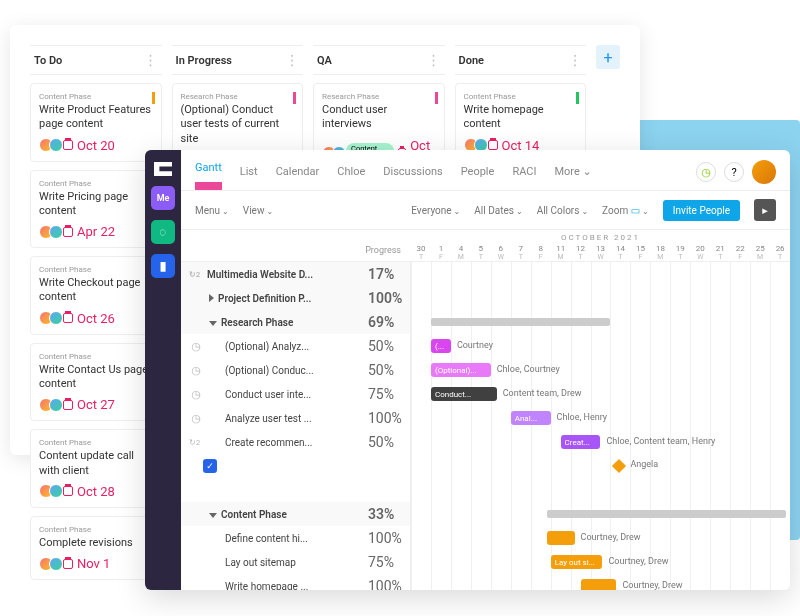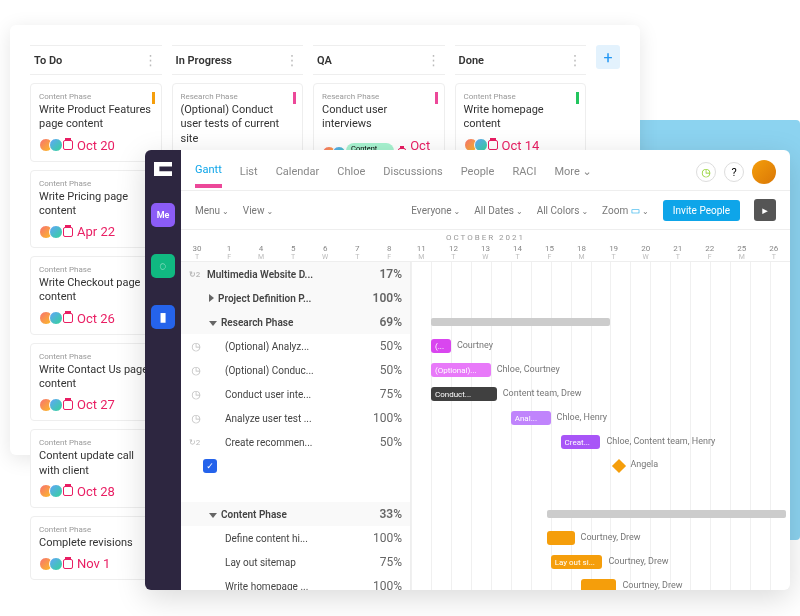--- a/index.html
+++ b/index.html
@@ -18,30 +18,30 @@
 .kb-card-title{font-size:11px;color:#333;line-height:1.3;margin-bottom:6px}
 .kb-card-meta{display:flex;align-items:center;gap:4px}
 .kb-card-bar{position:absolute;top:8px;right:6px;width:3px;height:12px}
 .avatar-group{display:flex}
 .avatar{width:14px;height:14px;border-radius:50%;border:1px solid #fff;margin-right:-4px}
 .cal{width:10px;height:10px;border:1px solid #e91e63;border-radius:2px;position:relative}
 .cal::before{content:"";position:absolute;top:-3px;left:1px;right:1px;height:2px;background:#e91e63}
 .kb-date{font-size:13px;color:#e91e63}
 .kb-tag{font-size:7.5px;padding:1px 5px;border-radius:8px}
 .gantt{position:absolute;top:150px;left:145px;width:645px;height:440px;background:#fff;border-radius:6px;box-shadow:0 8px 30px rgba(0,0,0,.15);display:flex}
-.sidebar{width:36px;background:#2d2640;border-radius:6px 0 0 6px;display:flex;flex-direction:column;align-items:center;padding-top:12px;gap:27px}
+.sidebar{width:36px;background:#2d2640;border-radius:6px 0 0 6px;display:flex;flex-direction:column;align-items:center;padding-top:12px;gap:10px}
 .sb-logo{width:18px;height:14px;background:#fff;clip-path:polygon(0 0,100% 0,100% 33%,30% 33%,30% 66%,100% 66%,100% 100%,0 100%)}
 .sb-btn{width:24px;height:24px;border-radius:5px;display:flex;align-items:center;justify-content:center;font-size:9px;font-weight:600;cursor:pointer}
 .sb-me{background:#8b5cf6;color:#fff}
 .sb-chat{background:#10b981;color:#fff;font-size:12px}
 .sb-bar{background:#2563eb;color:#fff;font-size:12px}
 .gantt-main{flex:1;display:flex;flex-direction:column;min-width:0}
 .tabs{display:flex;align-items:center;padding:10px 14px 0;gap:18px;border-bottom:1px solid #eee}
 .tab{font-size:11px;color:#888;padding-bottom:8px;cursor:pointer}
-.tab.active{color:#0ea5e9;border-bottom:4px solid #ec4899}
+.tab.active{color:#0ea5e9;border-bottom:8px solid #ec4899}
 .tabs-right{margin-left:auto;display:flex;gap:8px;align-items:center;padding-bottom:6px}
 .circ-icn{width:20px;height:20px;border:1px solid #ddd;border-radius:50%;display:flex;align-items:center;justify-content:center;font-size:11px}
 .user-av{width:24px;height:24px;border-radius:50%;background:linear-gradient(135deg,#f59e0b,#d97706)}
 .toolbar{display:flex;align-items:center;padding:8px 14px;gap:14px;font-size:10px;color:#777;border-bottom:1px solid #eee}
 .tb-sep{margin-left:auto}
 .invite{background:#0ea5e9;color:#fff;padding:5px 10px;border-radius:3px;font-size:10px;cursor:pointer}
 .sq-icn{width:22px;height:22px;background:#555;border-radius:3px;display:flex;align-items:center;justify-content:center;color:#fff;font-size:11px}
 .chevron{font-size:8px;margin-left:2px}
 .timeline-hdr{display:flex;border-bottom:1px solid #eee}
 .th-left{width:230px;display:flex;padding:6px 10px;font-size:9px;color:#999;align-items:flex-end}
@@ -51,21 +51,21 @@
 .th-days{display:flex}
 .th-day{flex:1;text-align:center;font-size:8px;color:#888;line-height:1.1}
 .th-day .dow{color:#bbb;font-size:7px}
 .grid-body{flex:1;display:flex;position:relative;overflow:hidden}
 .gb-left{width:230px;border-right:1px solid #eee}
 .gb-right{flex:1;position:relative}
 .vline{position:absolute;top:0;bottom:0;width:1px;background:#f0f0f0}
 .grow{display:flex;align-items:center;height:24px;padding:0 8px;font-size:10px;color:#444}
 .grow.head{background:#f9f9f9;font-weight:600}
 .grow .name{flex:1;white-space:nowrap;overflow:hidden;text-overflow:ellipsis;padding-left:4px}
-.grow .pct{width:34px;text-align:right;color:#666;font-size:12px}
+.grow .pct{width:34px;color:#666;font-size:14px}
 .row-icn{width:14px;color:#bbb;font-size:11px;text-align:center}
 .row-num{width:14px;font-size:8px;color:#bbb;display:flex;align-items:center;gap:1px}
 .tri{display:inline-block;width:0;height:0;border-left:4px solid transparent;border-right:4px solid transparent;margin-right:4px}
 .tri.r{border-top:4px solid transparent;border-bottom:4px solid transparent;border-left:5px solid #666;border-right:none}
 .tri.d{border-top:5px solid #666}
 .bar{position:absolute;height:14px;border-radius:3px;font-size:8px;color:#fff;padding:1px 4px;white-space:nowrap;overflow:hidden;display:flex;align-items:center}
 .bar-lbl{position:absolute;font-size:9px;color:#777;white-space:nowrap}
 .ph-bar{position:absolute;height:8px;background:#ccc;border-radius:2px}
 .chk{width:14px;height:14px;background:#2563eb;border-radius:3px;color:#fff;font-size:9px;display:flex;align-items:center;justify-content:center}
 .diamond{position:absolute;width:10px;height:10px;background:#f59e0b;transform:rotate(45deg)}
@@ -253,20 +253,23 @@
       <span><span>View</span><span class="chevron">⌄</span></span>
       <span class="tb-sep"></span>
       <span><span>Everyone</span><span class="chevron">⌄</span></span>
       <span><span>All Dates</span><span class="chevron">⌄</span></span>
       <span><span>All Colors</span><span class="chevron">⌄</span></span>
       <span><span>Zoom</span> <span style="color:#0ea5e9">▭</span><span class="chevron">⌄</span></span>
       <span class="invite">Invite People</span>
       <span class="sq-icn">▸</span>
     </div>
     <div class="timeline-hdr">
+      <div class="th-left">
+          <span class="prog">Progress</span>
+        </div>
       <div class="th-right">
         <div class="th-month">OCTOBER 2021</div>
         <div class="th-days" id="th-days">
             <div class="th-day">
               <div>30</div>
               <div class="dow">T</div>
             </div>
             <div class="th-day">
               <div>1</div>
               <div class="dow">F</div>

